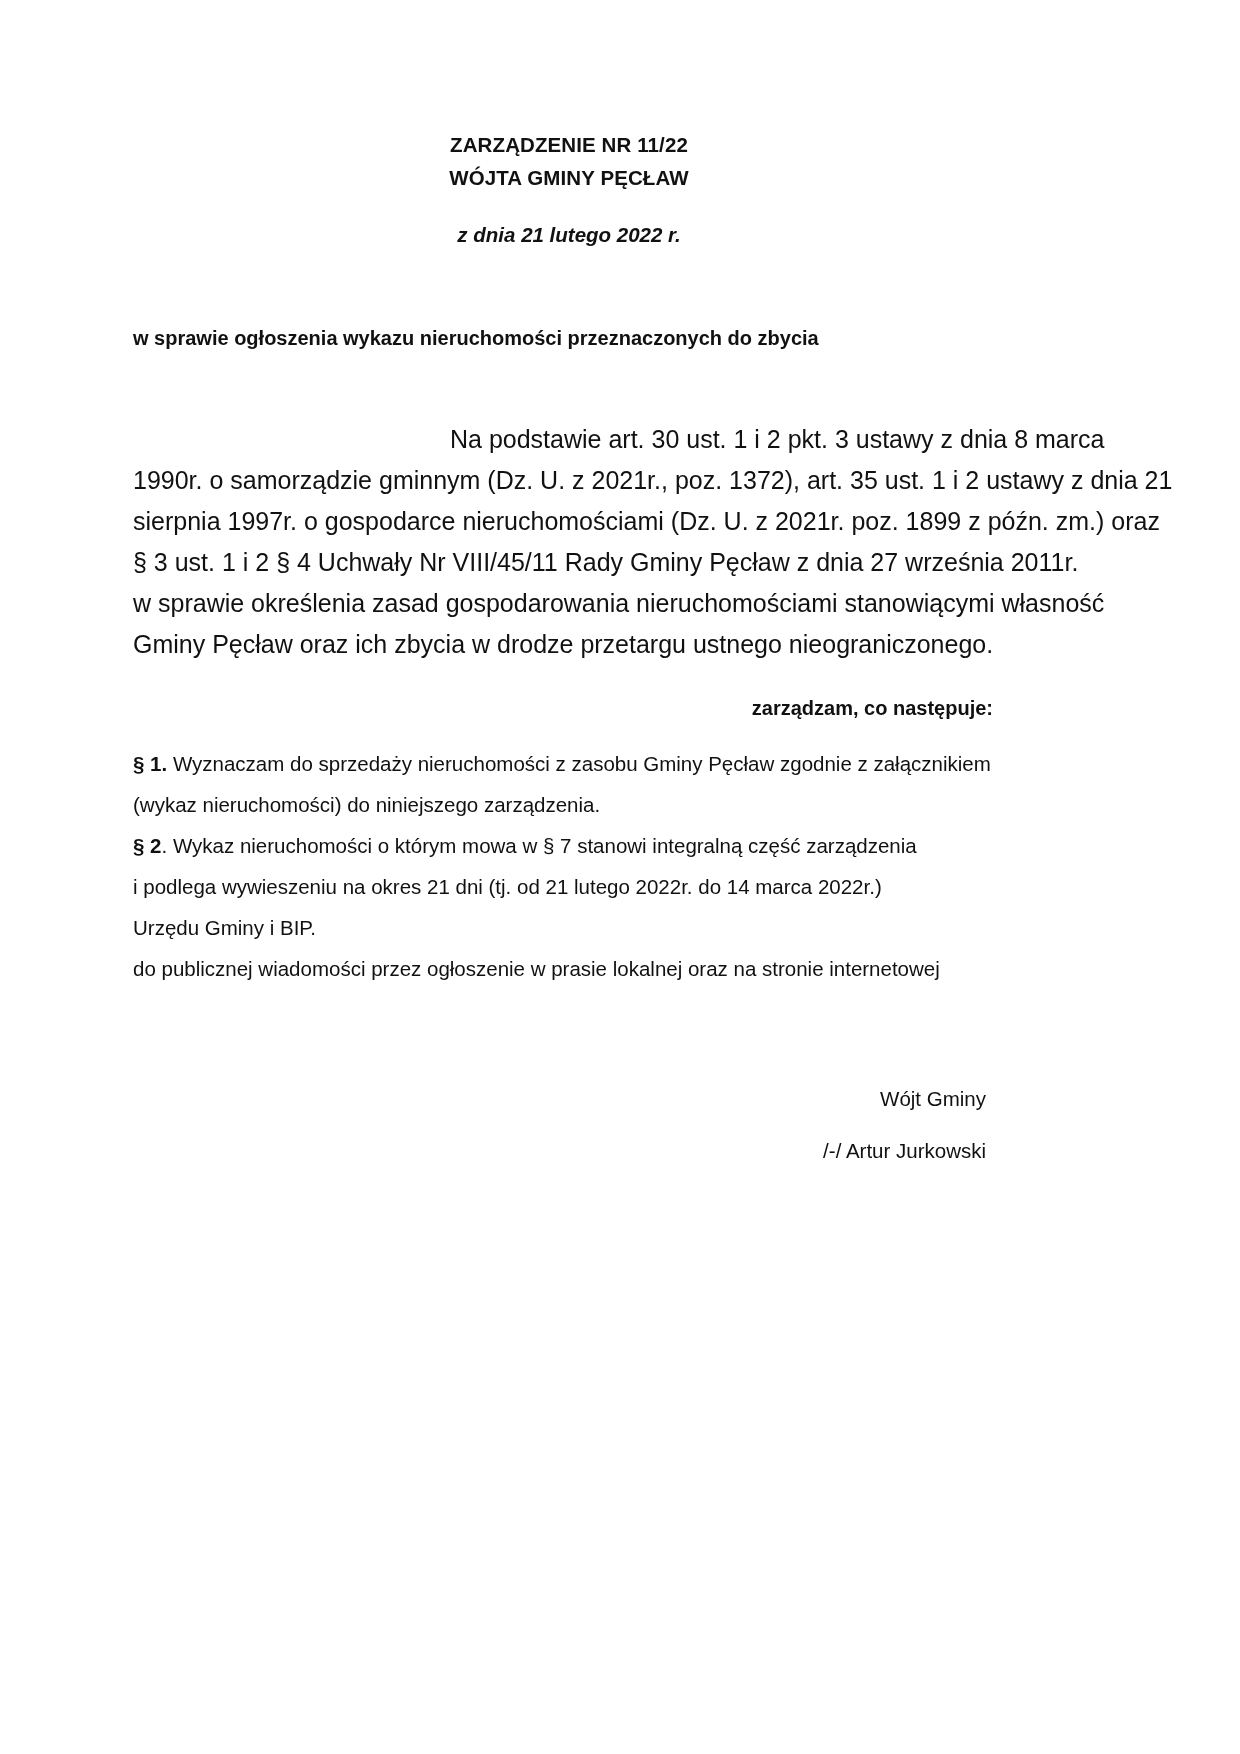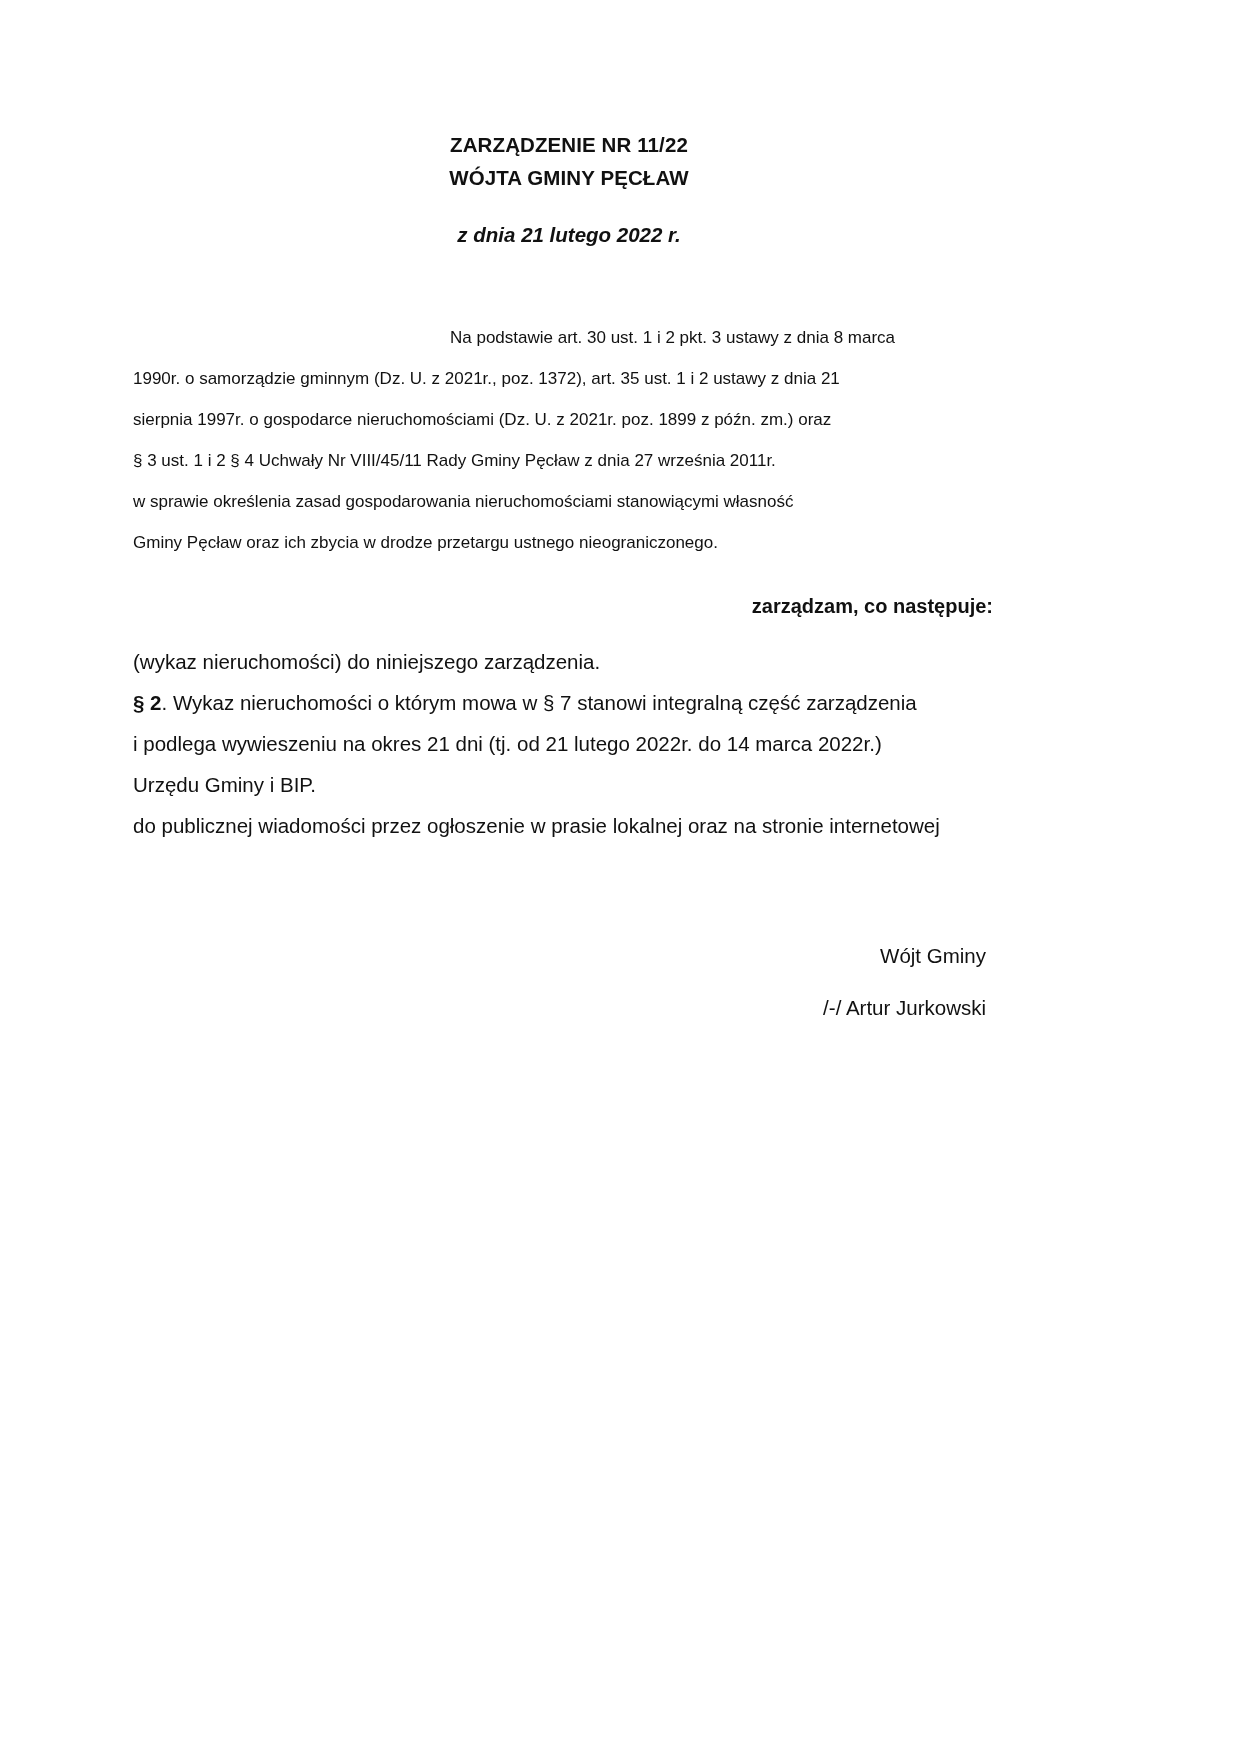--- a/index.html
+++ b/index.html
@@ -58,21 +58,21 @@
     margin-top: 72px;
     font-weight: bold;
     font-size: 20px;
     line-height: 30px;
     text-align: left;
   }
 
   
   .preamble {
     margin-top: 66px;
-    font-size: 17px;
+    font-size: 25px;
     line-height: 41px;
   }
   .preamble .ln {
     white-space: nowrap;
   }
   .preamble .ln.first {
     text-indent: 317px;
   }
 
   
@@ -117,34 +117,36 @@
 
 <div class="page">
   <div class="content">
 
     <div class="title-block">
       <div class="title-line">ZARZĄDZENIE NR 11/22</div>
       <div class="title-line">WÓJTA GMINY PĘCŁAW</div>
       <div class="date-line">z dnia 21 lutego 2022 r.</div>
     </div>
 
+    <div class="subject">w sprawie ogłoszenia wykazu nieruchomości przeznaczonych do zbycia</div>
 
     <div class="preamble">
       <div class="ln first">Na podstawie art. 30 ust. 1 i 2 pkt. 3 ustawy z dnia 8 marca</div>
       <div class="ln">1990r. o samorządzie gminnym (Dz. U. z 2021r., poz. 1372), art. 35 ust. 1 i 2 ustawy z dnia 21</div>
       <div class="ln">sierpnia 1997r. o gospodarce nieruchomościami (Dz. U. z 2021r. poz. 1899 z późn. zm.) oraz</div>
       <div class="ln">§ 3 ust. 1 i 2 § 4 Uchwały Nr VIII/45/11 Rady Gminy Pęcław z dnia 27 września 2011r.</div>
       <div class="ln">w sprawie określenia zasad gospodarowania nieruchomościami stanowiącymi własność</div>
       <div class="ln">Gminy Pęcław oraz ich zbycia w drodze przetargu ustnego nieograniczonego.</div>
     </div>
 
     <div class="enact">zarządzam, co następuje:</div>
 
     <div class="sections">
 
+      <div class="ln"><span class="sec-label">§ 1.</span><span> Wyznaczam do sprzedaży nieruchomości z zasobu Gminy Pęcław zgodnie z załącznikiem</span></div>
       <div class="ln">(wykaz nieruchomości) do niniejszego zarządzenia.</div>
 
       <div class="ln"><span class="sec-label">§ 2</span><span>. Wykaz nieruchomości o którym mowa w § 7 stanowi integralną część zarządzenia</span></div>
       <div class="ln">i podlega wywieszeniu na okres 21 dni (tj. od 21 lutego 2022r. do 14 marca 2022r.)</div>
       <div class="ln">Urzędu Gminy i BIP.</div>
       <div class="ln">do publicznej wiadomości przez ogłoszenie w prasie lokalnej oraz na stronie internetowej</div>
 
 
     </div>
 

